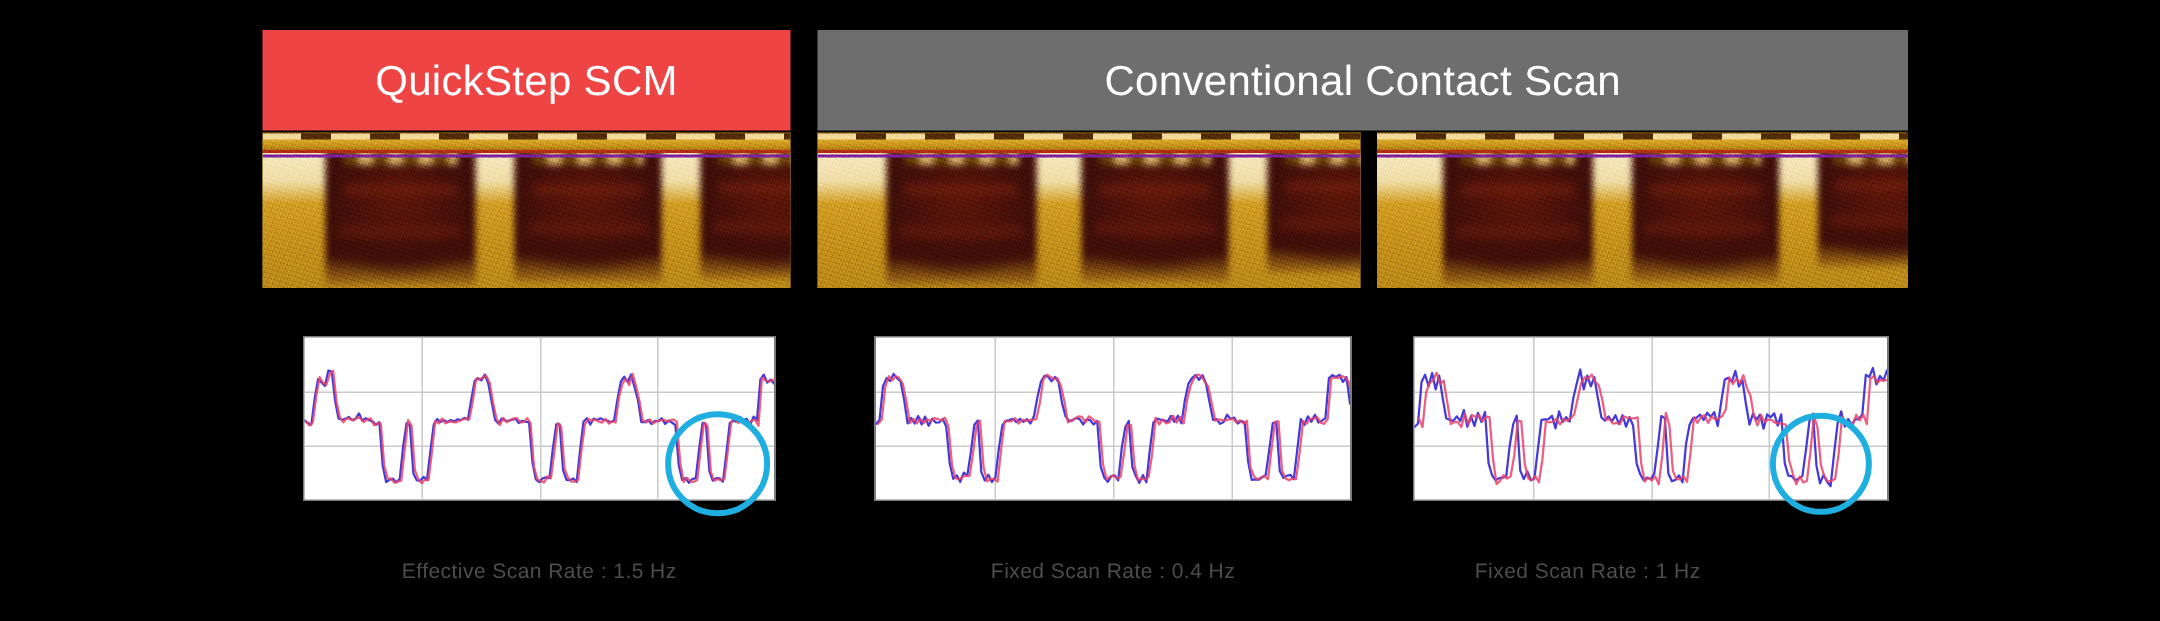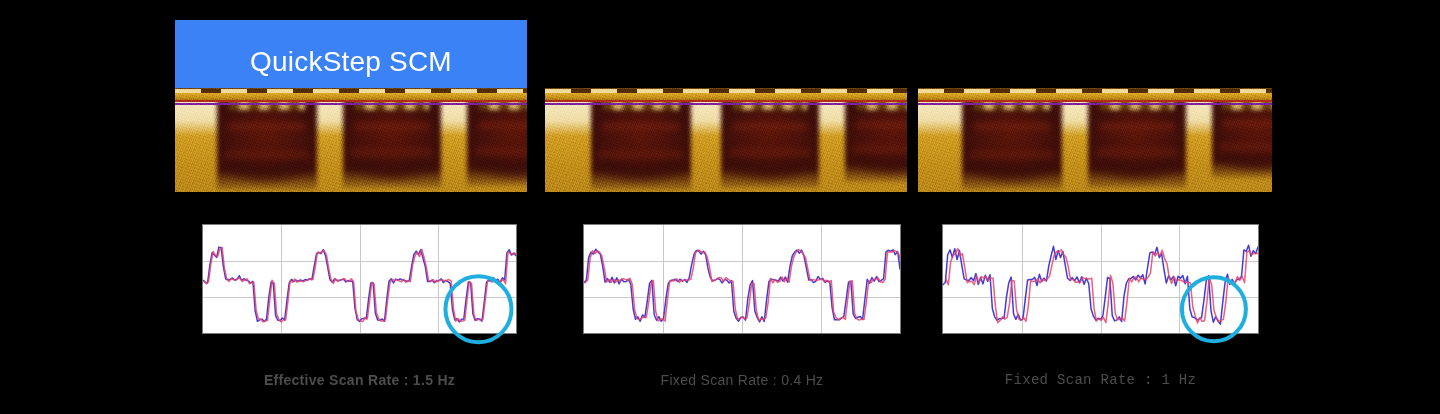--- a/index.html
+++ b/index.html
@@ -7,21 +7,21 @@
   #stage{position:relative;width:1440px;height:414px;background:#000;}
 
   .panel-header{
     position:absolute;
     display:flex;align-items:center;justify-content:center;
     color:#ffffff;
     font-weight:400;
     letter-spacing:.2px;
     user-select:none;
   }
-  #hdr-quickstep{left:175px;top:20px;width:352px;height:84px;background:#3b82f6;font-size:28px;text-align:right;}
+  #hdr-quickstep{left:175px;top:20px;width:352px;height:67px;background:#ef4444;font-size:28px;text-align:right;}
   #hdr-conventional{left:545px;top:20px;width:727px;height:67px;background:#6e6e6e;font-size:28px;}
 
   .scan-image{
     position:absolute;
     top:88px;height:104px;
     overflow:hidden;
     background:#c8931f;
   }
   #img-quickstep{left:175px;width:352px;}
   #img-conv-a{left:545px;width:362px;}
@@ -95,31 +95,32 @@
 
   .caption{
     position:absolute;top:372px;
     color:#4d4d4d;
     font-size:14px;
     letter-spacing:.3px;
     white-space:nowrap;
     text-align:center;
     user-select:none;
   }
-  #cap-1{left:202px;width:315px;font-weight:bold;}
+  #cap-1{left:202px;width:315px;}
   #cap-2{left:583px;width:318px;}
-  #cap-3{left:942px;width:317px;font-family:Liberation Mono, monospace;}
+  #cap-3{left:900px;width:317px;}
 </style>
 </head>
 <body>
 
 <div id="stage">
 
   <div class="panel-header" id="hdr-quickstep">QuickStep SCM</div>
 
+  <div class="panel-header" id="hdr-conventional">Conventional Contact Scan</div>
 
   <div class="scan-image" id="img-quickstep">
     <div class="scm-body">
       <div class="scm-base"></div>
       <div class="scm-bright"></div>
       <div class="blob" style="left:42px;width:100px;height:90px;">
           <i class="blob-cap" style="left:12px;width:76px;"></i>
         </div>
       <div class="blob" style="left:168px;width:98px;height:88px;">
           <i class="blob-cap" style="left:12px;width:74px;"></i>

